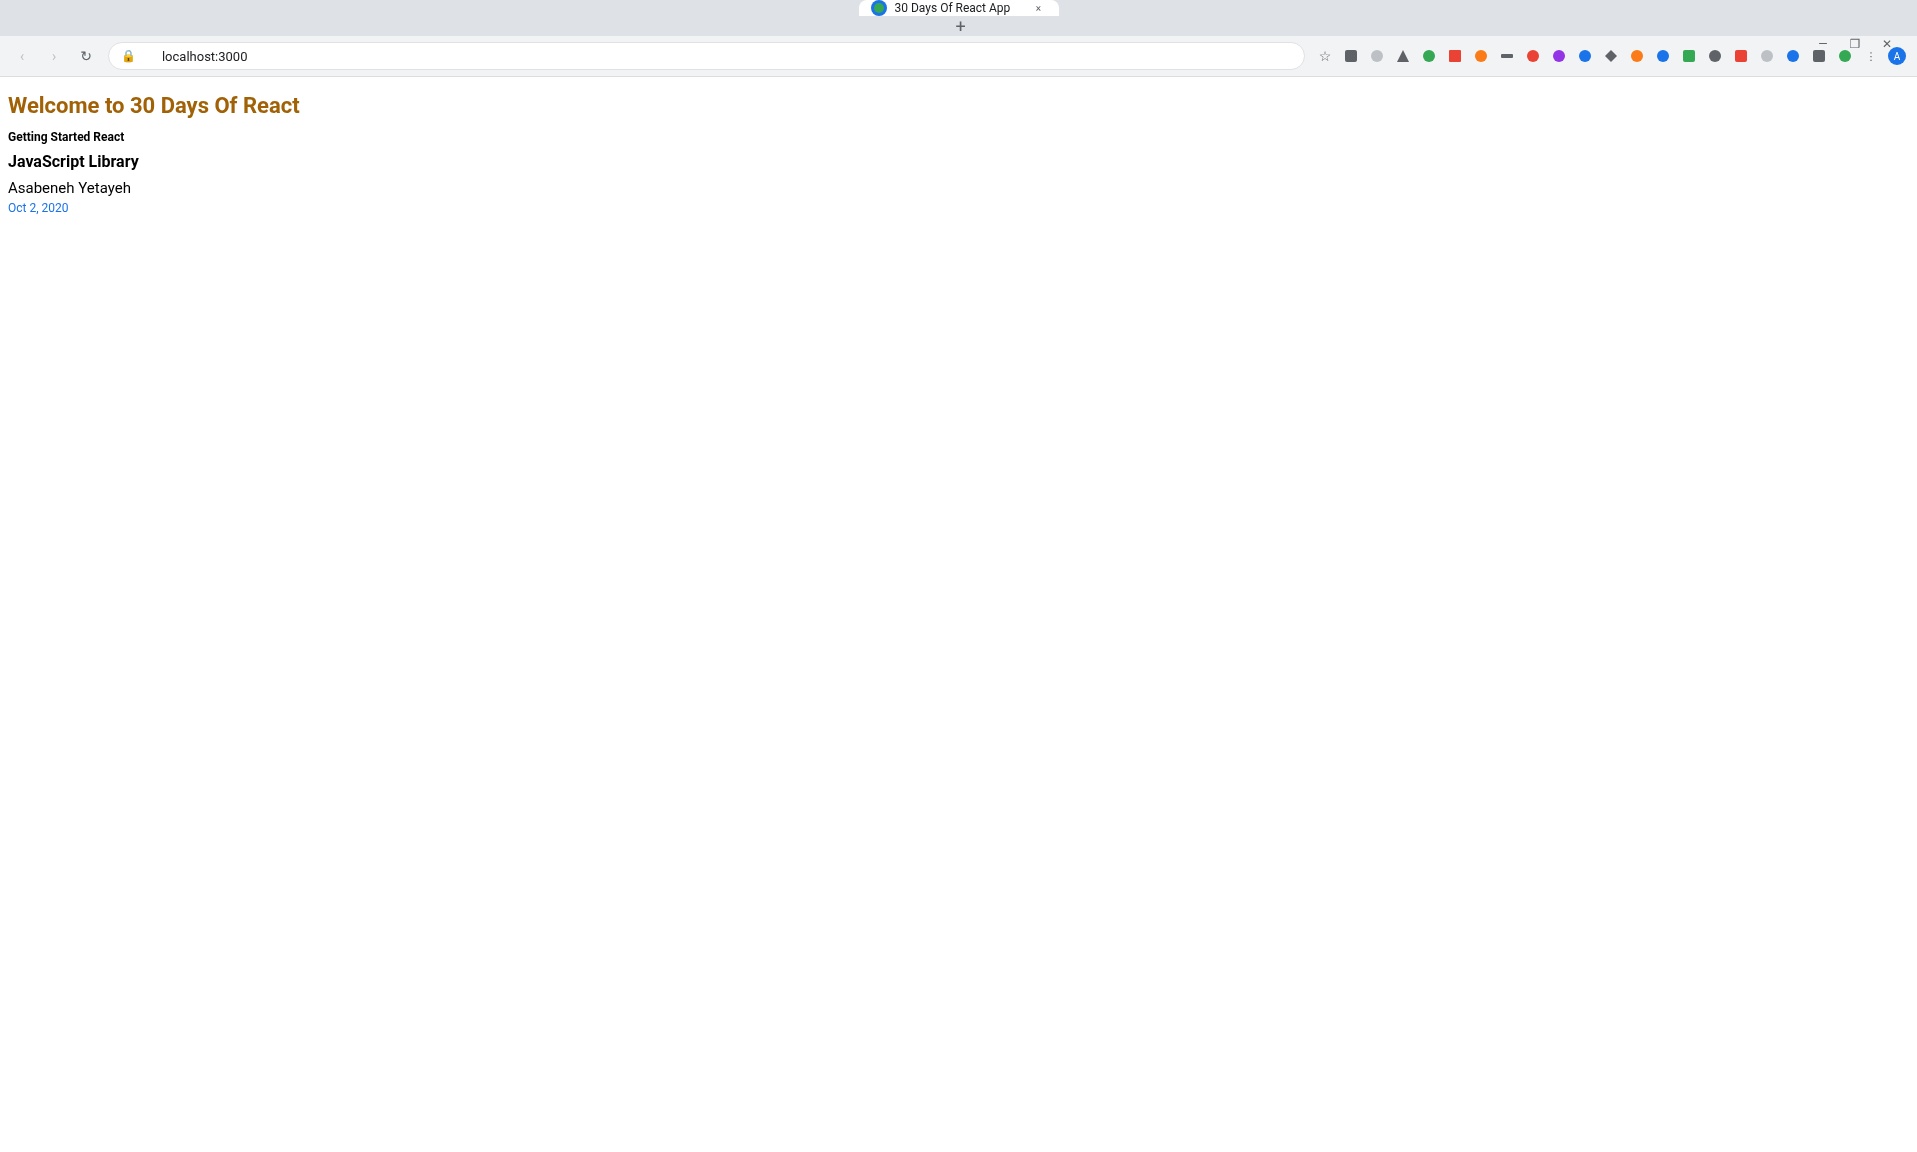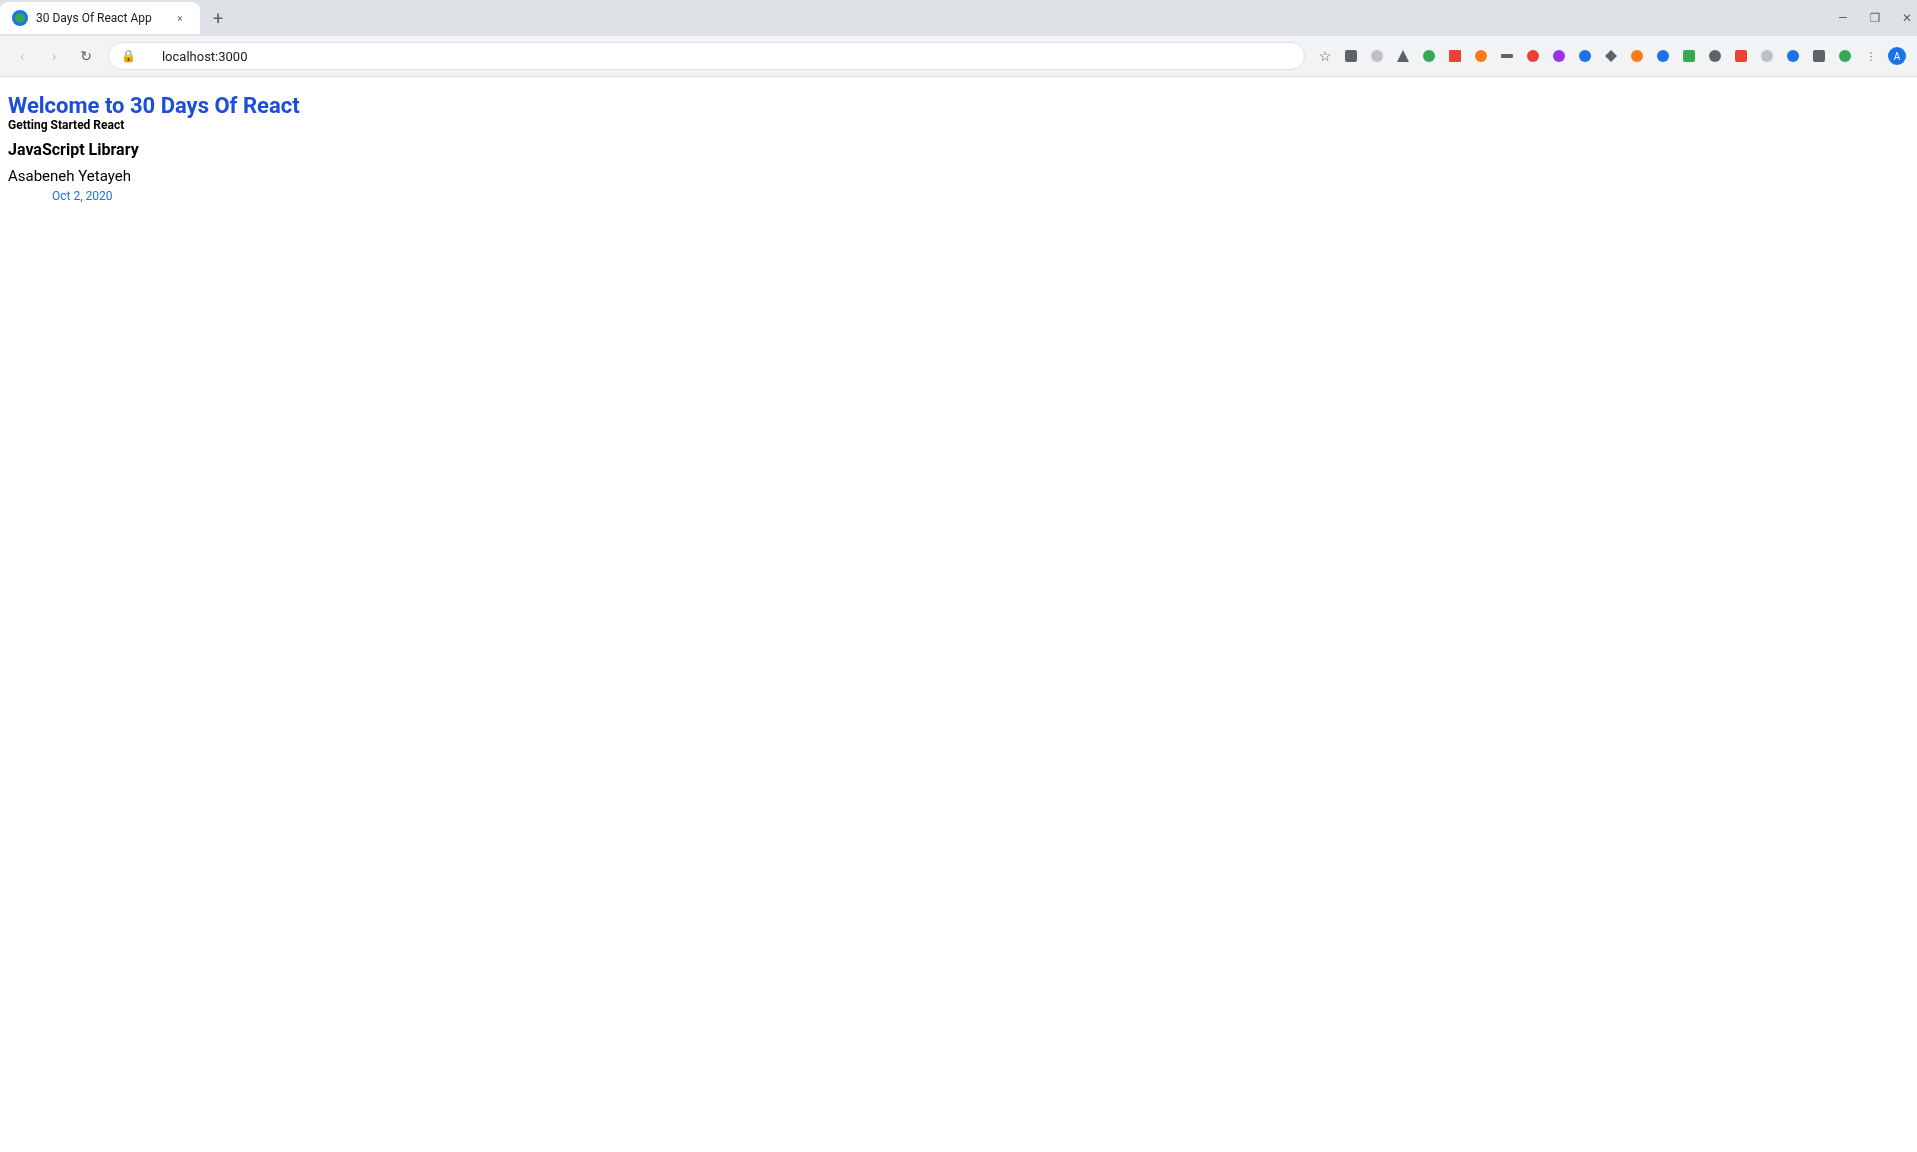--- a/index.html
+++ b/index.html
@@ -18,22 +18,23 @@
     .browser-chrome {
       background: #f1f3f4;
       border-bottom: 1px solid #ddd;
       user-select: none;
     }
 
     .tab-bar {
       display: flex;
       align-items: center;
       height: 36px;
-      padding: 0 0;
+      padding: 0 20px;
       background: #dee1e6;
+      flex-direction: column;
     }
 
     .tab-active {
       display: flex;
       align-items: center;
       background: #fff;
       border-radius: 8px 8px 0 0;
       padding: 0 12px;
       height: 32px;
       min-width: 200px;
@@ -182,21 +183,22 @@
     .ext-star { color: #5f6368; font-size: 14px; }
 
     
     .page-content {
       padding: 16px 8px;
     }
 
     .page-title {
       font-size: 22px;
       font-weight: bold;
-      color: #1d4ed8;
+      margin-bottom: 12px;
+      color: #a16207;
     }
 
     .section-title {
       font-size: 12px;
       font-weight: bold;
       margin-bottom: 8px;
       color: #000;
     }
 
     .sub-title {
@@ -208,21 +210,20 @@
 
     .author {
       font-size: 15px;
       color: #000;
       margin-bottom: 4px;
     }
 
     .date {
       font-size: 12px;
       color: #1a73e8;
-      margin-left: 44px;
     }
   </style>
 </head>
 <body>
 
 <div class="browser-chrome">
 
   <div class="tab-bar">
     <div class="tab-active">
       <div class="tab-favicon">

